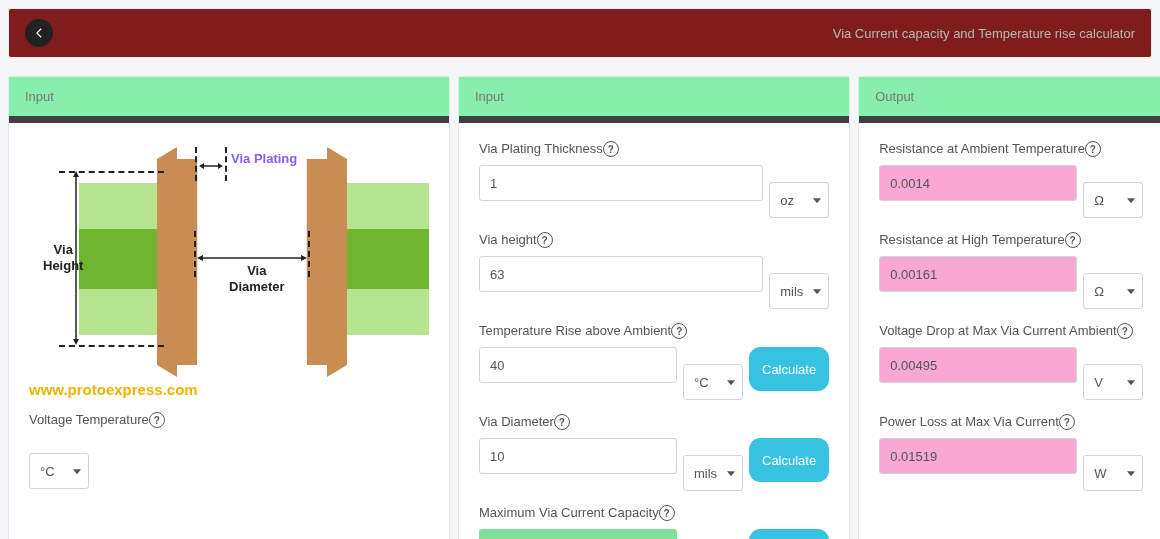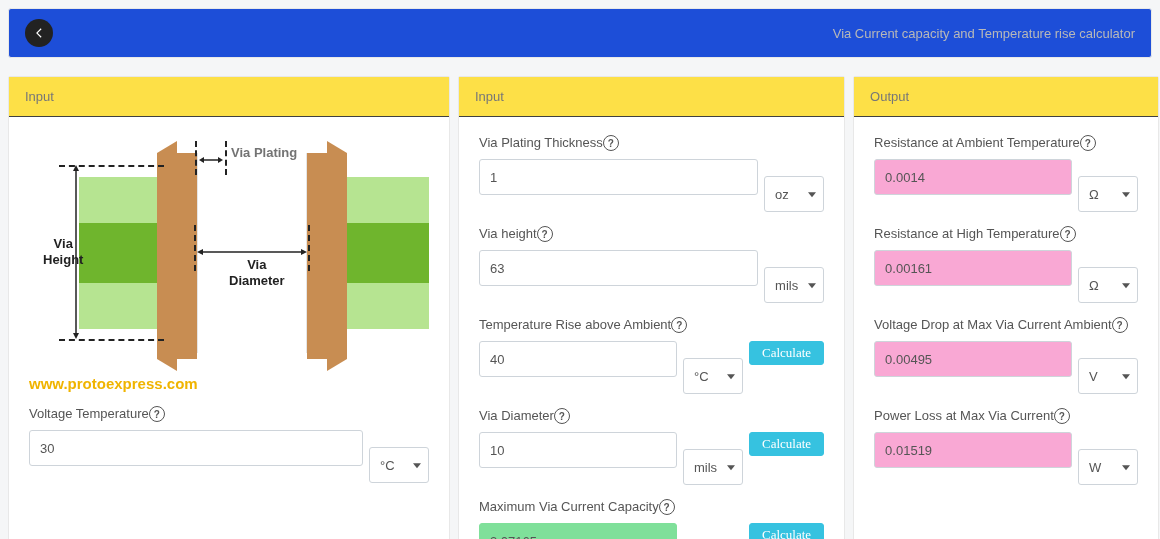--- a/index.html
+++ b/index.html
@@ -4,21 +4,21 @@
 <style>
   * { box-sizing: border-box; margin: 0; padding: 0; }
   body {
     font-family: -apple-system, BlinkMacSystemFont, "Segoe UI", Arial, sans-serif;
     background: #f5f6f7;
     font-size: 13px;
     color: #555;
     padding: 8px;
   }
   .header {
-    background: #1d4ed8;
+    background: #7f1d1d;
     border: 1px solid #e8e8e8;
     border-radius: 3px;
     padding: 10px 16px;
     display: flex;
     align-items: center;
     justify-content: space-between;
     margin-bottom: 18px;
   }
   .back-btn {
     width: 28px; height: 28px;
@@ -33,22 +33,22 @@
     display: grid;
     grid-template-columns: 1fr 0.8fr 0.58fr;
     gap: 8px;
   }
   .panel {
     background: #fff;
     border: 1px solid #e8e8e8;
     border-radius: 2px;
   }
   .panel-head {
-    background: #fde047;
-    border-bottom: 1px solid #404040;
+    background: #86efac;
+    border-bottom: 7px solid #404040;
     padding: 12px 16px;
     font-size: 13px;
     color: #777;
     font-weight: 400;
   }
   .panel-body { padding: 18px 20px; }
   .field { margin-bottom: 14px; }
   .label-row { display: flex; align-items: flex-start; gap: 0; margin-bottom: 8px; color: #555; }
   .help {
     width: 16px; height: 16px; border: 1.5px solid #555; border-radius: 50%;
@@ -73,26 +73,25 @@
   .sel-wrap { position: relative; margin-top: 17px; }
   .sel-wrap::after {
     content: ""; position: absolute; right: 8px; top: 50%; transform: translateY(-35%);
     border-left: 4px solid transparent; border-right: 4px solid transparent; border-top: 5px solid #555;
     pointer-events: none;
   }
   .btn {
     background: #36c2e0;
     color: #fff;
     border: 1px solid #36c2e0;
-    border-radius: 3px;
+    border-radius: 11px;
     padding: 0 12px;
-    height: 24px;
+    height: 44px;
     font-size: 13px;
     cursor: pointer;
-    font-family: Liberation Serif, serif;
   }
   
   .diagram-wrap { margin: 6px auto 14px; width: 400px; }
   .diagram { position: relative; width: 100%; height: 230px; }
   .copper-left, .copper-right {
     position: absolute; top: 12px; bottom: 12px; width: 40px;
     background: #c88d52;
   }
   .copper-left { left: 128px; }
   .copper-right { left: 278px; }
@@ -105,21 +104,21 @@
   .copper-right::before{ top: -12px; right: 0; border-bottom: 12px solid #c88d52; border-right: 20px solid transparent; }
   .copper-right::after { bottom: -12px; right: 0; border-top: 12px solid #c88d52; border-right: 20px solid transparent; }
   .sub-light1 { position:absolute; left:50px; top:36px; width:350px; height:46px; background:#b6e491; }
   .sub-dark  { position:absolute; left:50px; top:82px; width:350px; height:60px; background:#6fb52d; }
   .sub-light2{ position:absolute; left:50px; top:142px; width:350px; height:46px; background:#b6e491; }
   .via-gap { position:absolute; left:168px; top:12px; width:110px; height:200px; background:#fff; border-left:1px solid #e5e5e5; border-right:1px solid #e5e5e5; }
   .plating-dash-l { position:absolute; left:166px; top:0; height:34px; border-left:2px dashed #222; }
   .plating-dash-r { position:absolute; left:196px; top:0; height:34px; border-left:2px dashed #222; }
   .plating-arrow { position:absolute; top:12px; left:170px; width:24px; }
   .plating-arrow svg { width:24px; height:10px; }
-  .plating-label { position:absolute; top:4px; left:202px; font-weight:700; color:#737373; font-size:13px; }
+  .plating-label { position:absolute; top:4px; left:202px; font-weight:700; color:#8b5cf6; font-size:13px; }
   .via-h-dash-t { position:absolute; left:30px; top:24px; width:105px; border-top:2px dashed #222; }
   .via-h-dash-b { position:absolute; left:30px; top:198px; width:105px; border-top:2px dashed #222; }
   .via-h-arrow { position:absolute; left:42px; top:24px; height:174px; }
   .via-h-arrow svg { width:10px; height:174px; }
   .via-h-label { position:absolute; left:14px; top:95px; font-weight:700; color:#222; text-align:center; line-height:1.2; font-size:13px; }
   .via-d-dash-l { position:absolute; left:165px; top:84px; height:46px; border-left:2px dashed #222; }
   .via-d-dash-r { position:absolute; left:279px; top:84px; height:46px; border-left:2px dashed #222; }
   .via-d-arrow { position:absolute; left:168px; top:104px; width:110px; }
   .via-d-arrow svg { width:110px; height:10px; }
   .via-d-label { position:absolute; left:200px; top:116px; font-weight:700; color:#222; text-align:center; line-height:1.2; font-size:13px; }
@@ -177,21 +176,20 @@
         </div>
         <div class="brand">www.protoexpress.com</div>
       </div>
 
       <div class="field">
         <div class="label-row">
           <span>Voltage Temperature</span>
           <span class="help">?</span>
         </div>
         <div class="row">
-          <input class="inp" value="30" style="">
           <div class="sel-wrap"><select class="sel"><option>°C</option></select></div>
         </div>
       </div>
     </div>
   </div>
 
   <div class="panel">
     <div class="panel-head">Input</div>
     <div class="panel-body">
 

